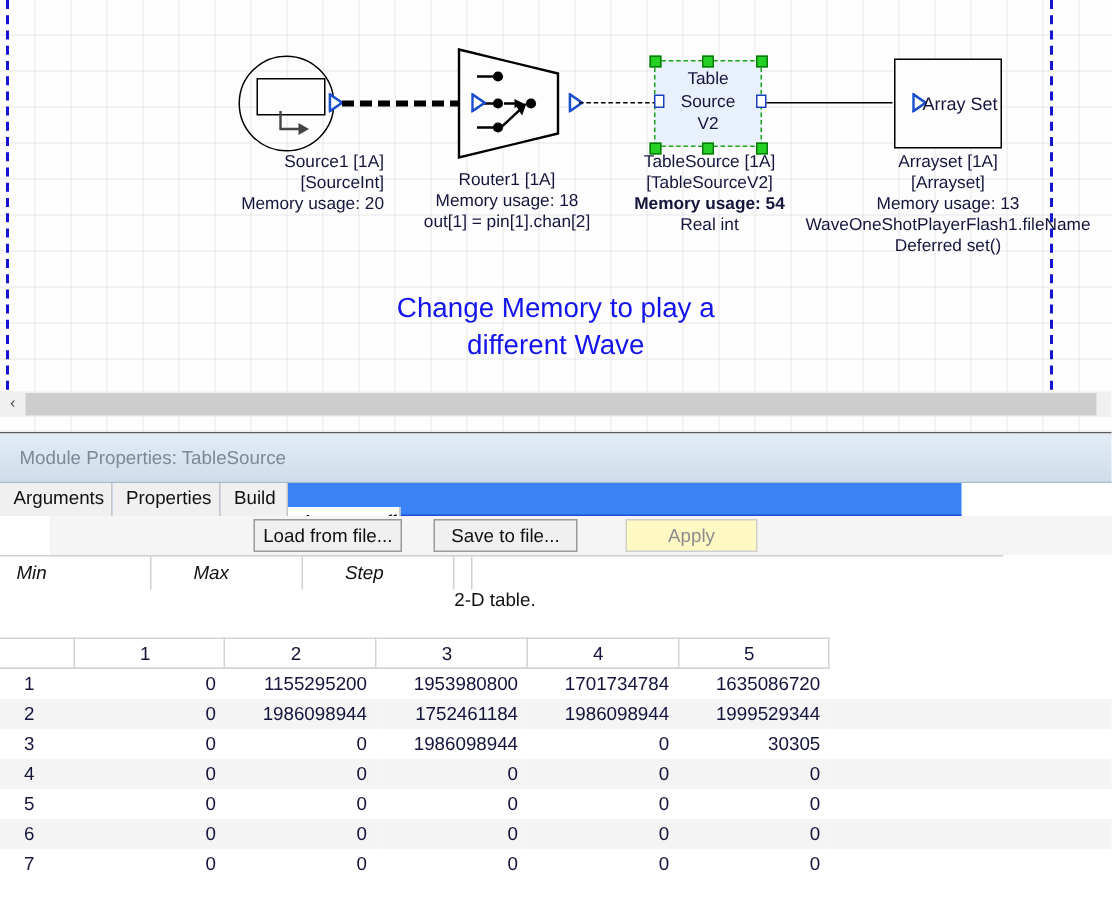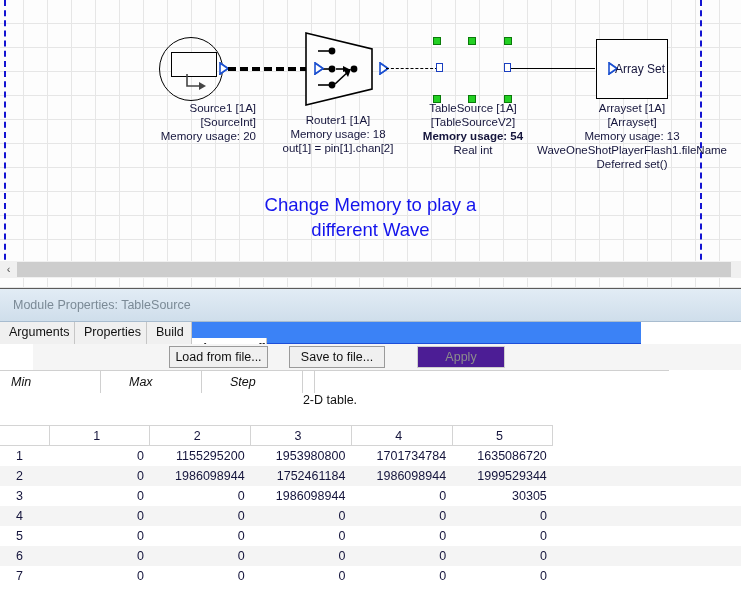--- a/index.html
+++ b/index.html
@@ -244,21 +244,21 @@
     line-height: 20px;
     font-size: 12.5px;
     text-align: center;
     color: #111;
     background: #f0f0f0;
     border: 1px solid #9a9a9a;
     box-sizing: border-box;
     white-space: nowrap;
   }
   #apply-button {
-    background: #4c1d95;
+    background: #fef9c3;
     border: 1px solid #cfcfcf;
     color: #8c8c8c;
   }
 
   
   #param-band {
     position: absolute;
     left: 0; top: 81px;
     width: 669px; height: 23px;
     background: #ffffff;
@@ -373,20 +373,25 @@
     </svg>
   </div>
   <div class="blk-label" style="left:274px; top:113px; width:128px;">
     <div>Router1 [1A]</div>
     <div>Memory usage: 18</div>
     <div>out[1] = pin[1].chan[2]</div>
   </div>
 
   <div class="wire-dash" style="left:386px; top:68px; width:52px;"></div>
 
+  <div id="tablesource-block">
+    <div>Table</div>
+    <div>Source</div>
+    <div>V2</div>
+  </div>
   <div class="sel-handle" style="left:433px; top:37px;"></div>
   <div class="sel-handle" style="left:468px; top:37px;"></div>
   <div class="sel-handle" style="left:504px; top:37px;"></div>
   <div class="sel-handle" style="left:433px; top:95px;"></div>
   <div class="sel-handle" style="left:468px; top:95px;"></div>
   <div class="sel-handle" style="left:504px; top:95px;"></div>
   <div class="port-sq" style="left:436px; top:63px;"></div>
   <div class="port-sq" style="left:504px; top:63px;"></div>
   <div class="blk-label" style="left:408px; top:101px; width:130px;">
     <div>TableSource [1A]</div>

